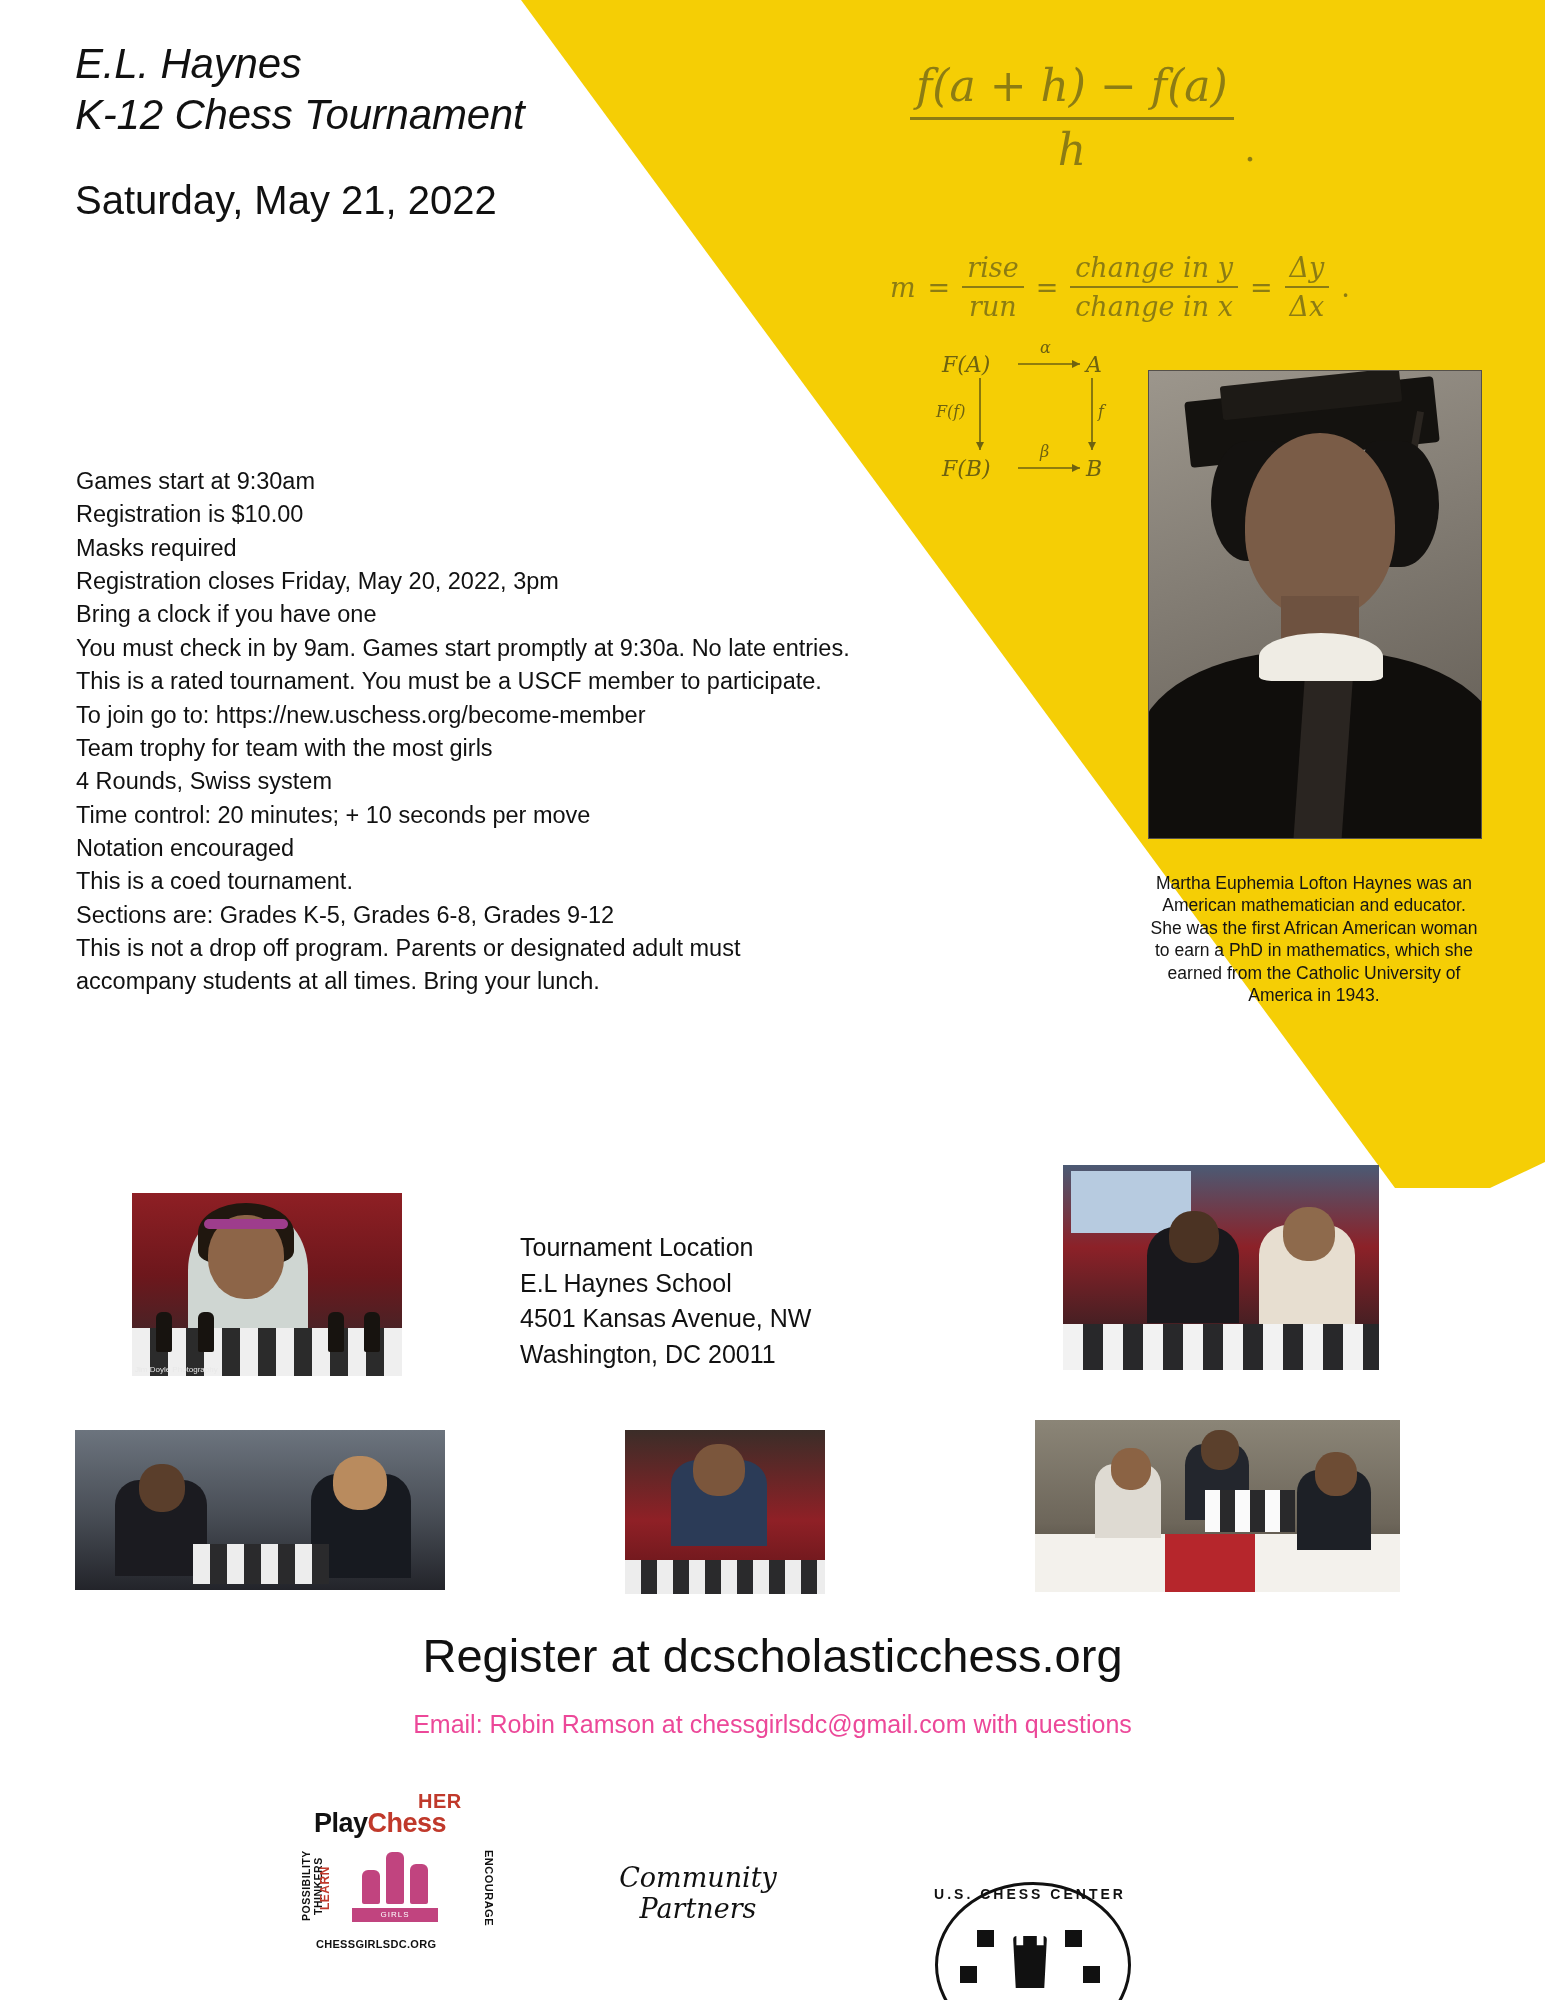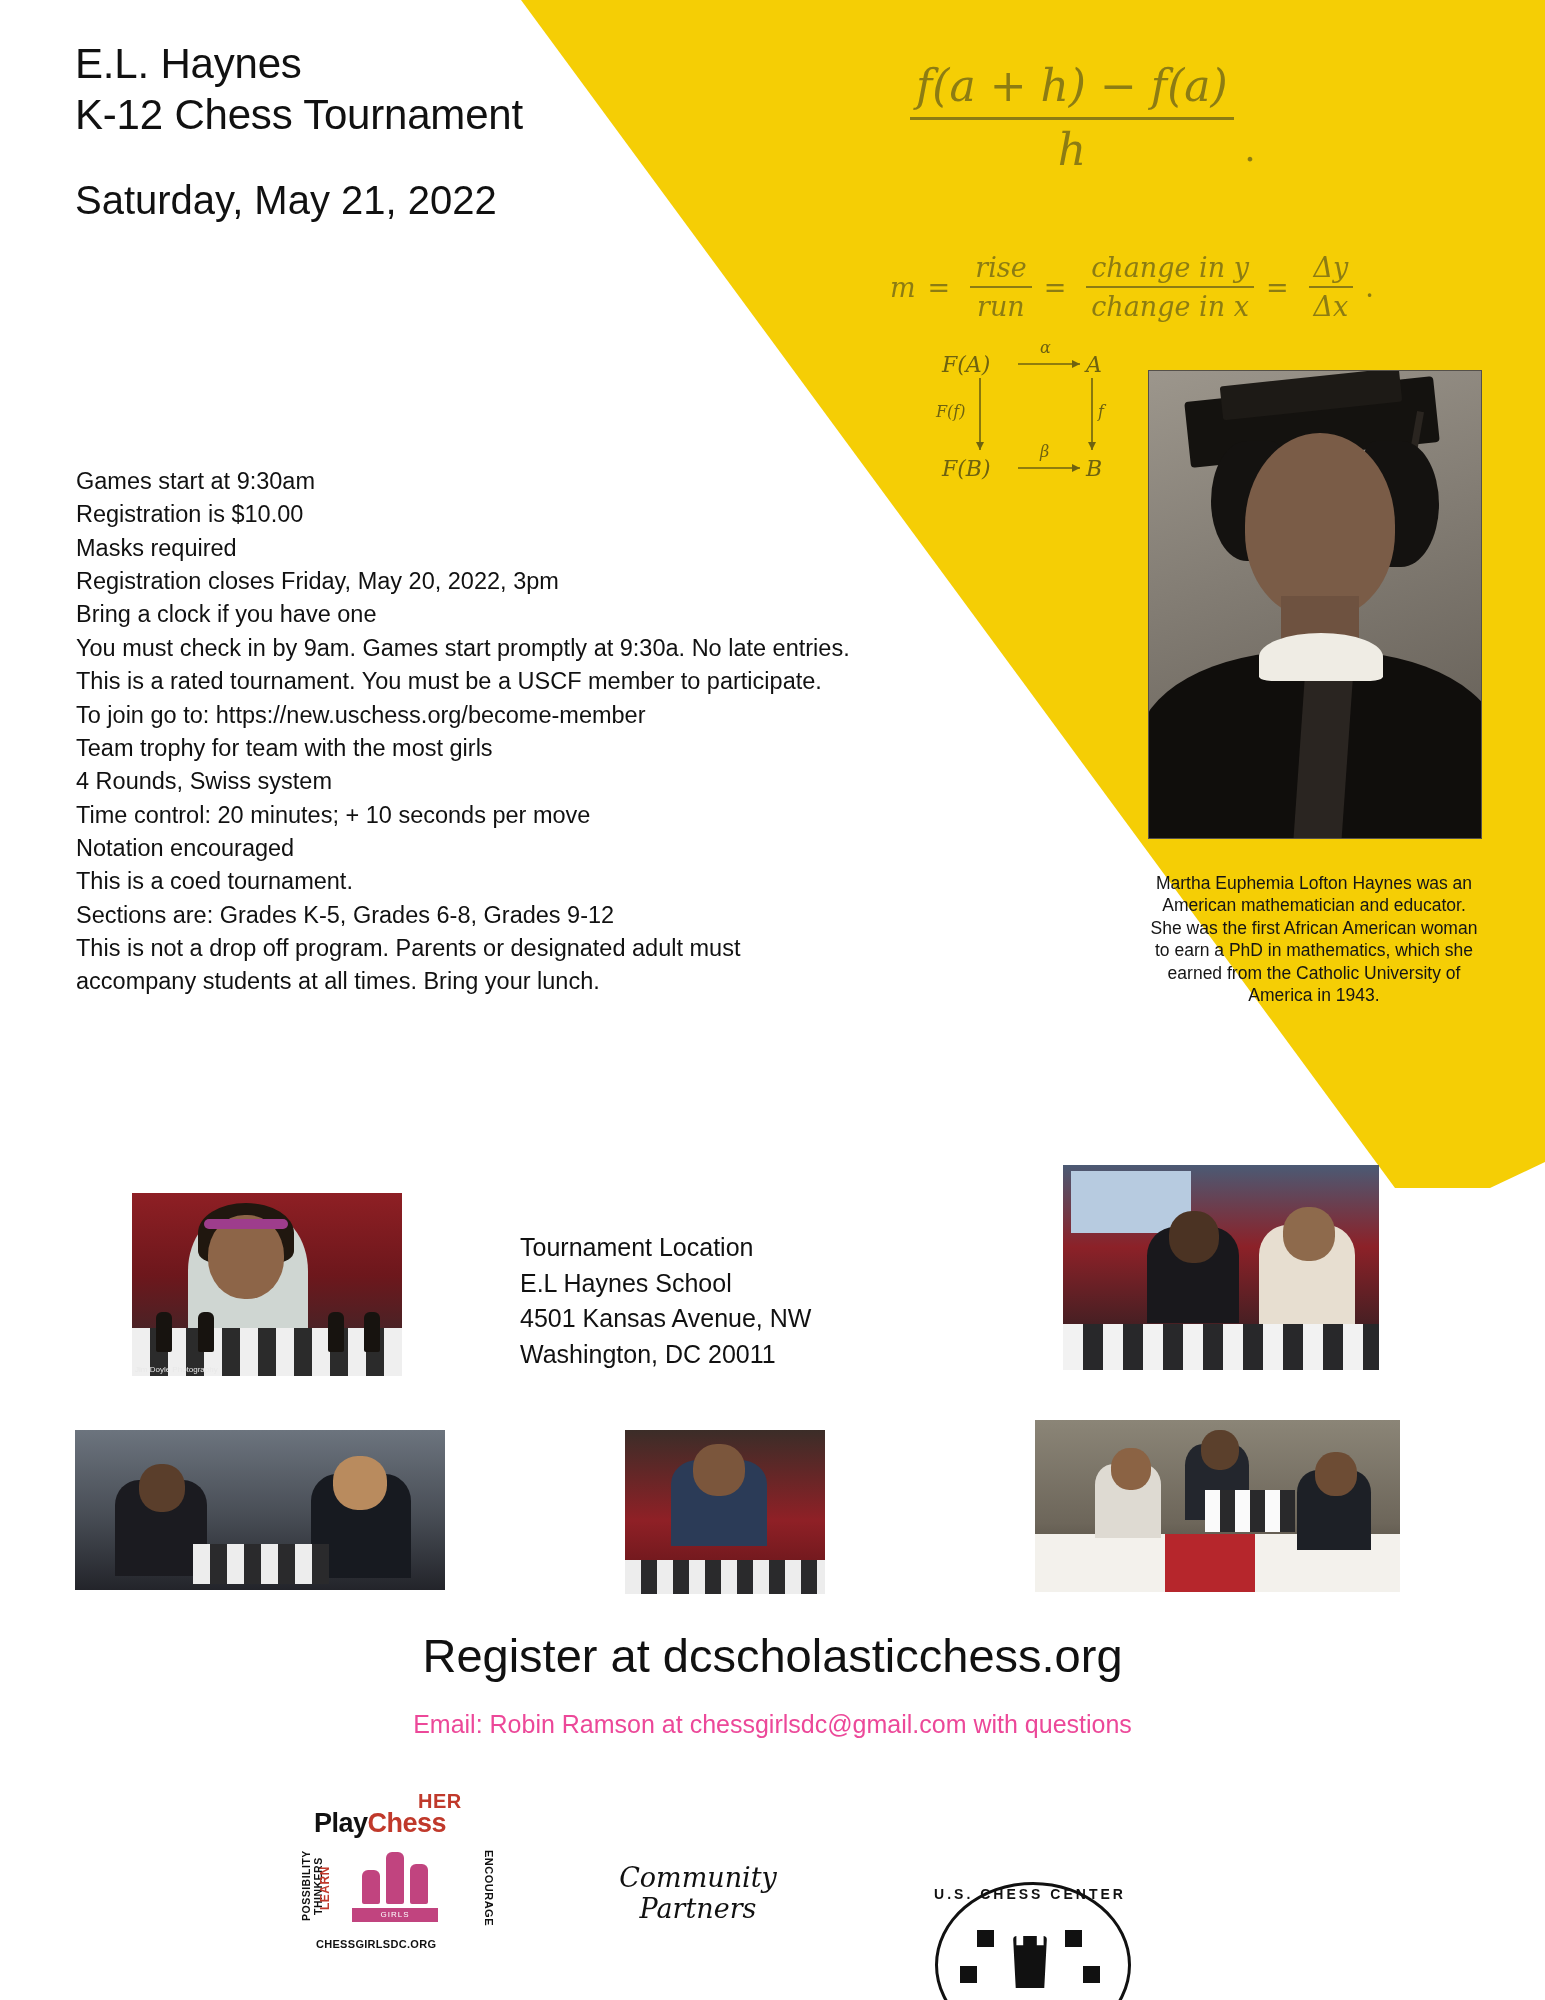--- a/index.html
+++ b/index.html
@@ -34,20 +34,21 @@
     left: 75px;
     top: 38px;
     z-index: 3;
   }
   .title-line {
     font-size: 42px;
     line-height: 1.22;
     color: #111;
     letter-spacing: -0.2px;
     white-space: nowrap;
+    font-style: italic;
   }
   .date-line {
     margin-top: 38px;
     font-size: 40px;
     color: #111;
     white-space: nowrap;
   }
 
   
   .details {
@@ -102,21 +103,21 @@
     left: 10px;
     top: 222px;
     display: flex;
     align-items: center;
     font-size: 27px;
     font-style: italic;
     color: #8c7c13;
     white-space: nowrap;
   }
   .slope-row .eq { padding: 0 12px; font-style: normal; }
-  .slope-row .frac { display: inline-block; text-align: center; margin-left: 8px; }
+  .slope-row .frac { display: inline-block; text-align: center; }
   .slope-row .frac .bar {
     border-top: 2px solid #8c7c13;
     margin: 3px 0;
   }
   .slope-row .frac .num,
   .slope-row .frac .den { padding: 0 5px; }
 
   
   .cd {
     position: absolute;

